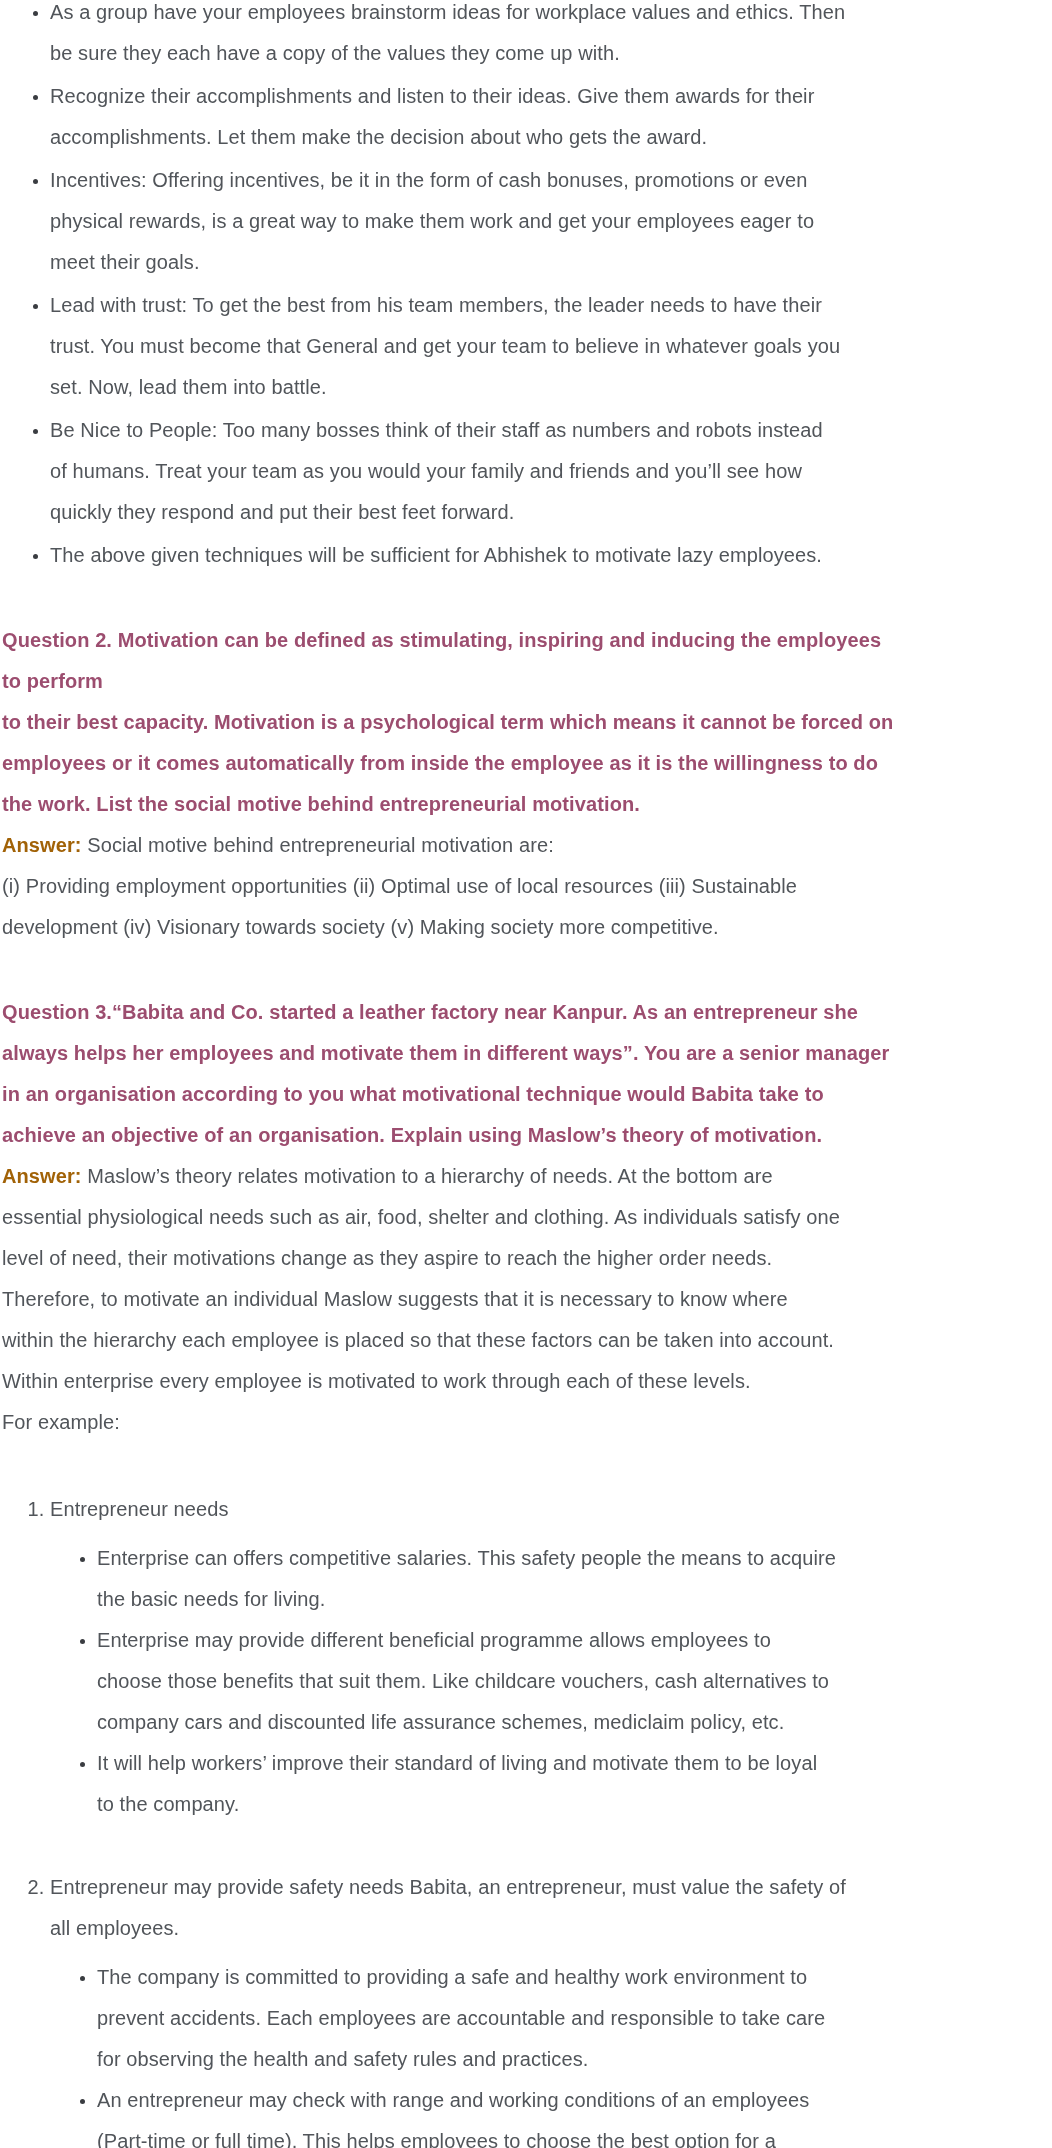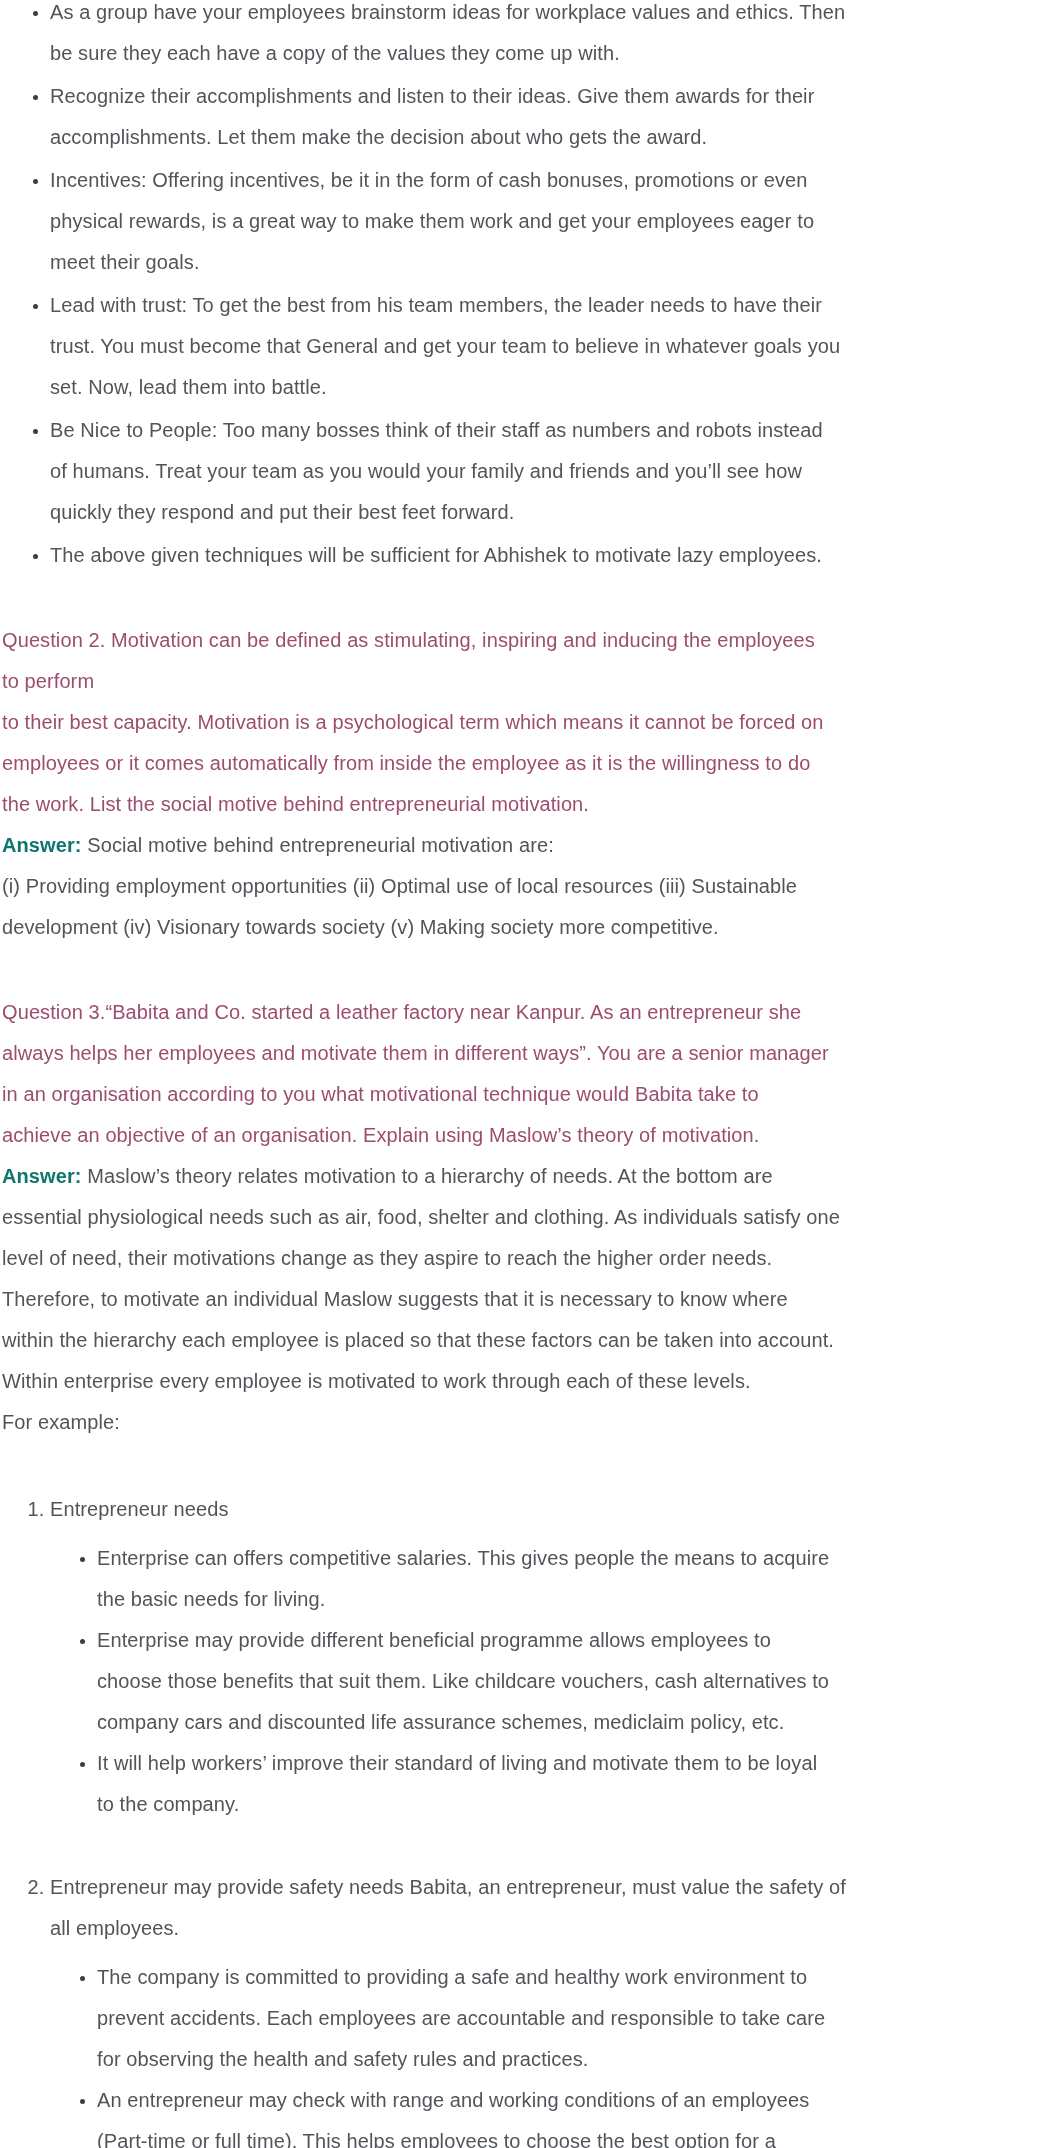--- a/index.html
+++ b/index.html
@@ -34,29 +34,29 @@
   li::marker {
     color: #3a3d41;
     font-size: 0.85em;
   }
   ol.numbered-list > li::marker {
     color: #51555a;
     font-size: 1em;
   }
   p.question {
     margin: 44px 0 0 0;
-    font-weight: normal;
+    font-weight: bold;
     color: #9c4d6f;
   }
   p.answer {
     margin: 0;
   }
   .answer-label {
     font-weight: bold;
-    color: #0f766e;
+    color: #a16207;
   }
   ol.numbered-list {
     margin: 46px 0 0 0;
     padding: 0 0 0 48px;
     list-style: decimal;
   }
   ol.numbered-list > li + li {
     margin-top: 42px;
   }
   ul.sub-list {
@@ -110,21 +110,21 @@
 level of need, their motivations change as they aspire to reach the higher order needs.
 Therefore, to motivate an individual Maslow suggests that it is necessary to know where
 within the hierarchy each employee is placed so that these factors can be taken into account.
 Within enterprise every employee is motivated to work through each of these levels.
 For example:</span></p>
 
   <ol class="numbered-list">
     <li>
       <span class="pre">Entrepreneur needs</span>
       <ul class="sub-list">
-        <li><span class="pre">Enterprise can offers competitive salaries. This gives people the means to acquire
+        <li><span class="pre">Enterprise can offers competitive salaries. This safety people the means to acquire
 the basic needs for living.</span></li>
         <li><span class="pre">Enterprise may provide different beneficial programme allows employees to
 choose those benefits that suit them. Like childcare vouchers, cash alternatives to
 company cars and discounted life assurance schemes, mediclaim policy, etc.</span></li>
         <li><span class="pre">It will help workers’ improve their standard of living and motivate them to be loyal
 to the company.</span></li>
       </ul>
     </li>
     <li>
       <span class="pre">Entrepreneur may provide safety needs Babita, an entrepreneur, must value the safety of

